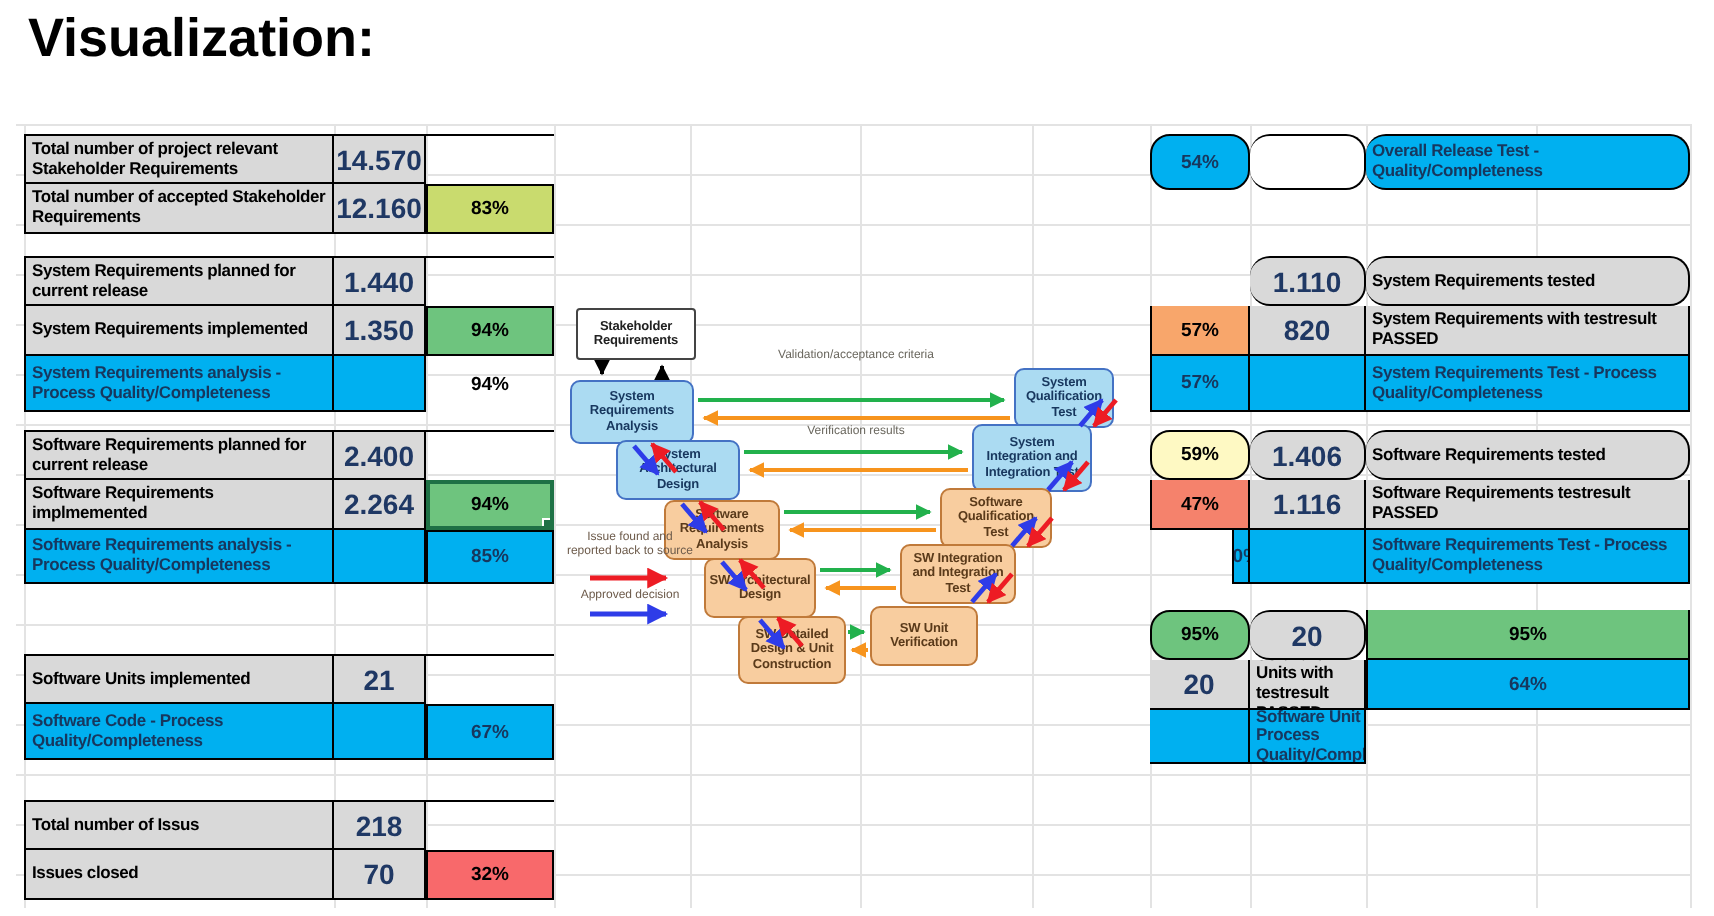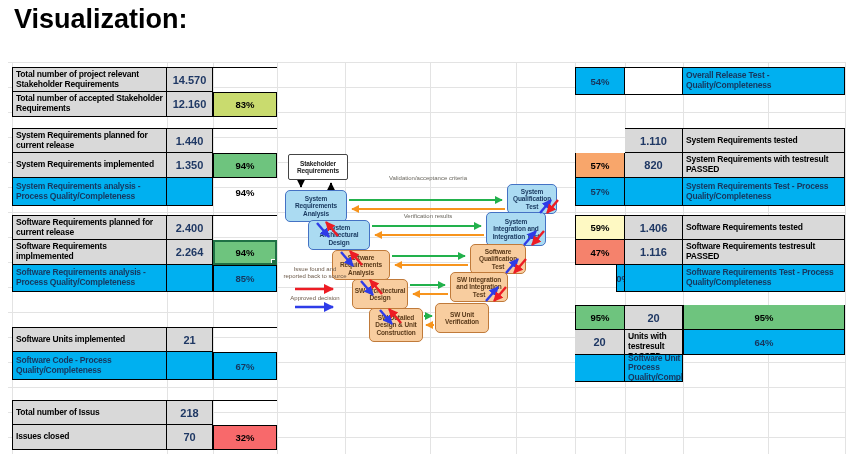--- a/index.html
+++ b/index.html
@@ -10,31 +10,31 @@
          background:repeating-linear-gradient(to bottom,#e3e3e3 0 1px,transparent 1px 25px);}
   .vline{position:absolute;top:62px;height:392px;width:1px;background:#e3e3e3;z-index:0;}
   .title{position:absolute;left:14px;top:4px;font-size:27px;font-weight:700;color:#000;z-index:2;}
   
   .tbl{position:absolute;display:grid;z-index:2;}
   .left-tbl{left:12px;width:265px;grid-template-columns:155px 46px 64px;}
   .right-tbl{left:575px;width:270px;grid-template-columns:50px 58px 162px;}
   .cell{box-sizing:border-box;display:flex;align-items:center;overflow:hidden;}
   .lbl{background:#D9D9D9;color:#000;font-weight:bold;font-size:8.5px;letter-spacing:-0.2px;
        line-height:1.12;padding:1px 3px;}
-  .val{background:#D9D9D9;color:#1F3864;font-weight:bold;font-size:11px;justify-content:center;}
+  .val{background:#D9D9D9;color:#1F3864;font-weight:bold;font-size:14px;justify-content:center;}
   .pct{font-size:9.5px;font-weight:bold;color:#000;justify-content:center;}
   
   .left-tbl .lbl{border-left:1.5px solid #000;border-right:1px solid #000;border-bottom:1px solid #000;}
   .left-tbl .val{border-right:1.5px solid #000;border-bottom:1px solid #000;}
   .left-tbl .rt{border-top:1.5px solid #000;}
   .left-tbl .pct.filled{border:1px solid #000;}
   
   .right-tbl .cell{border-right:1px solid #000;border-bottom:1px solid #000;}
   .right-tbl .c1{border-left:1px solid #000;}
-  .right-tbl .rt{border-top:1px solid #000;}
+  .right-tbl .rt{border-top:1px solid #000;border-radius:10px;}
   .right-tbl .lbl{border-right:1.5px solid #000;}
   .cell.blue{background:#00B0F0 !important;color:#17375E;}
   .cell.white{background:#fff !important;}
   .selected{border:2px solid #1E7145 !important;position:relative;}
   .selected::after{content:"";position:absolute;right:-3px;bottom:-3px;width:5px;height:5px;
                    background:#1E7145;border:1px solid #fff;}
   
   .diagram{position:absolute;left:283px;top:148px;width:280px;height:205px;z-index:3;}
   .dbox{position:absolute;box-sizing:border-box;border-radius:5px;display:flex;align-items:center;
         justify-content:center;text-align:center;font-size:6.5px;font-weight:bold;line-height:1.12;

